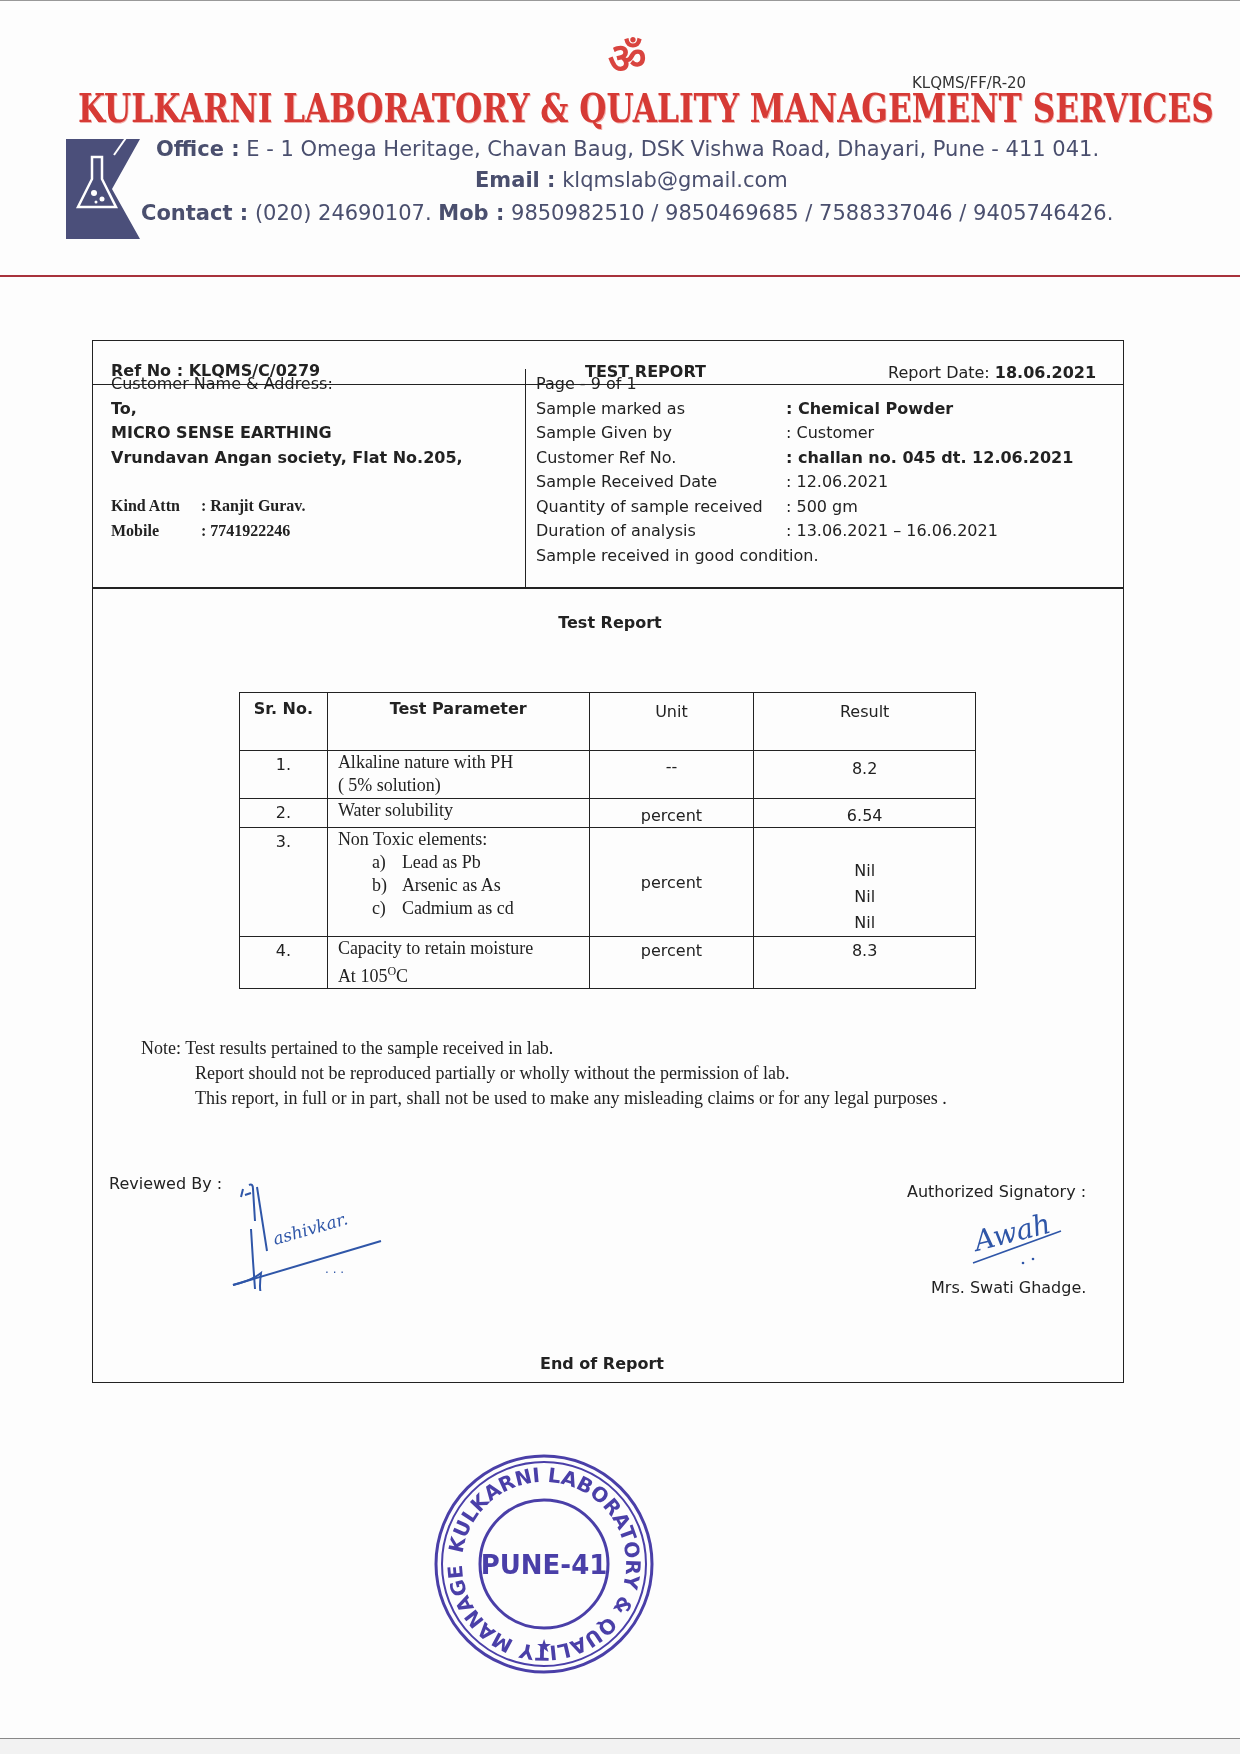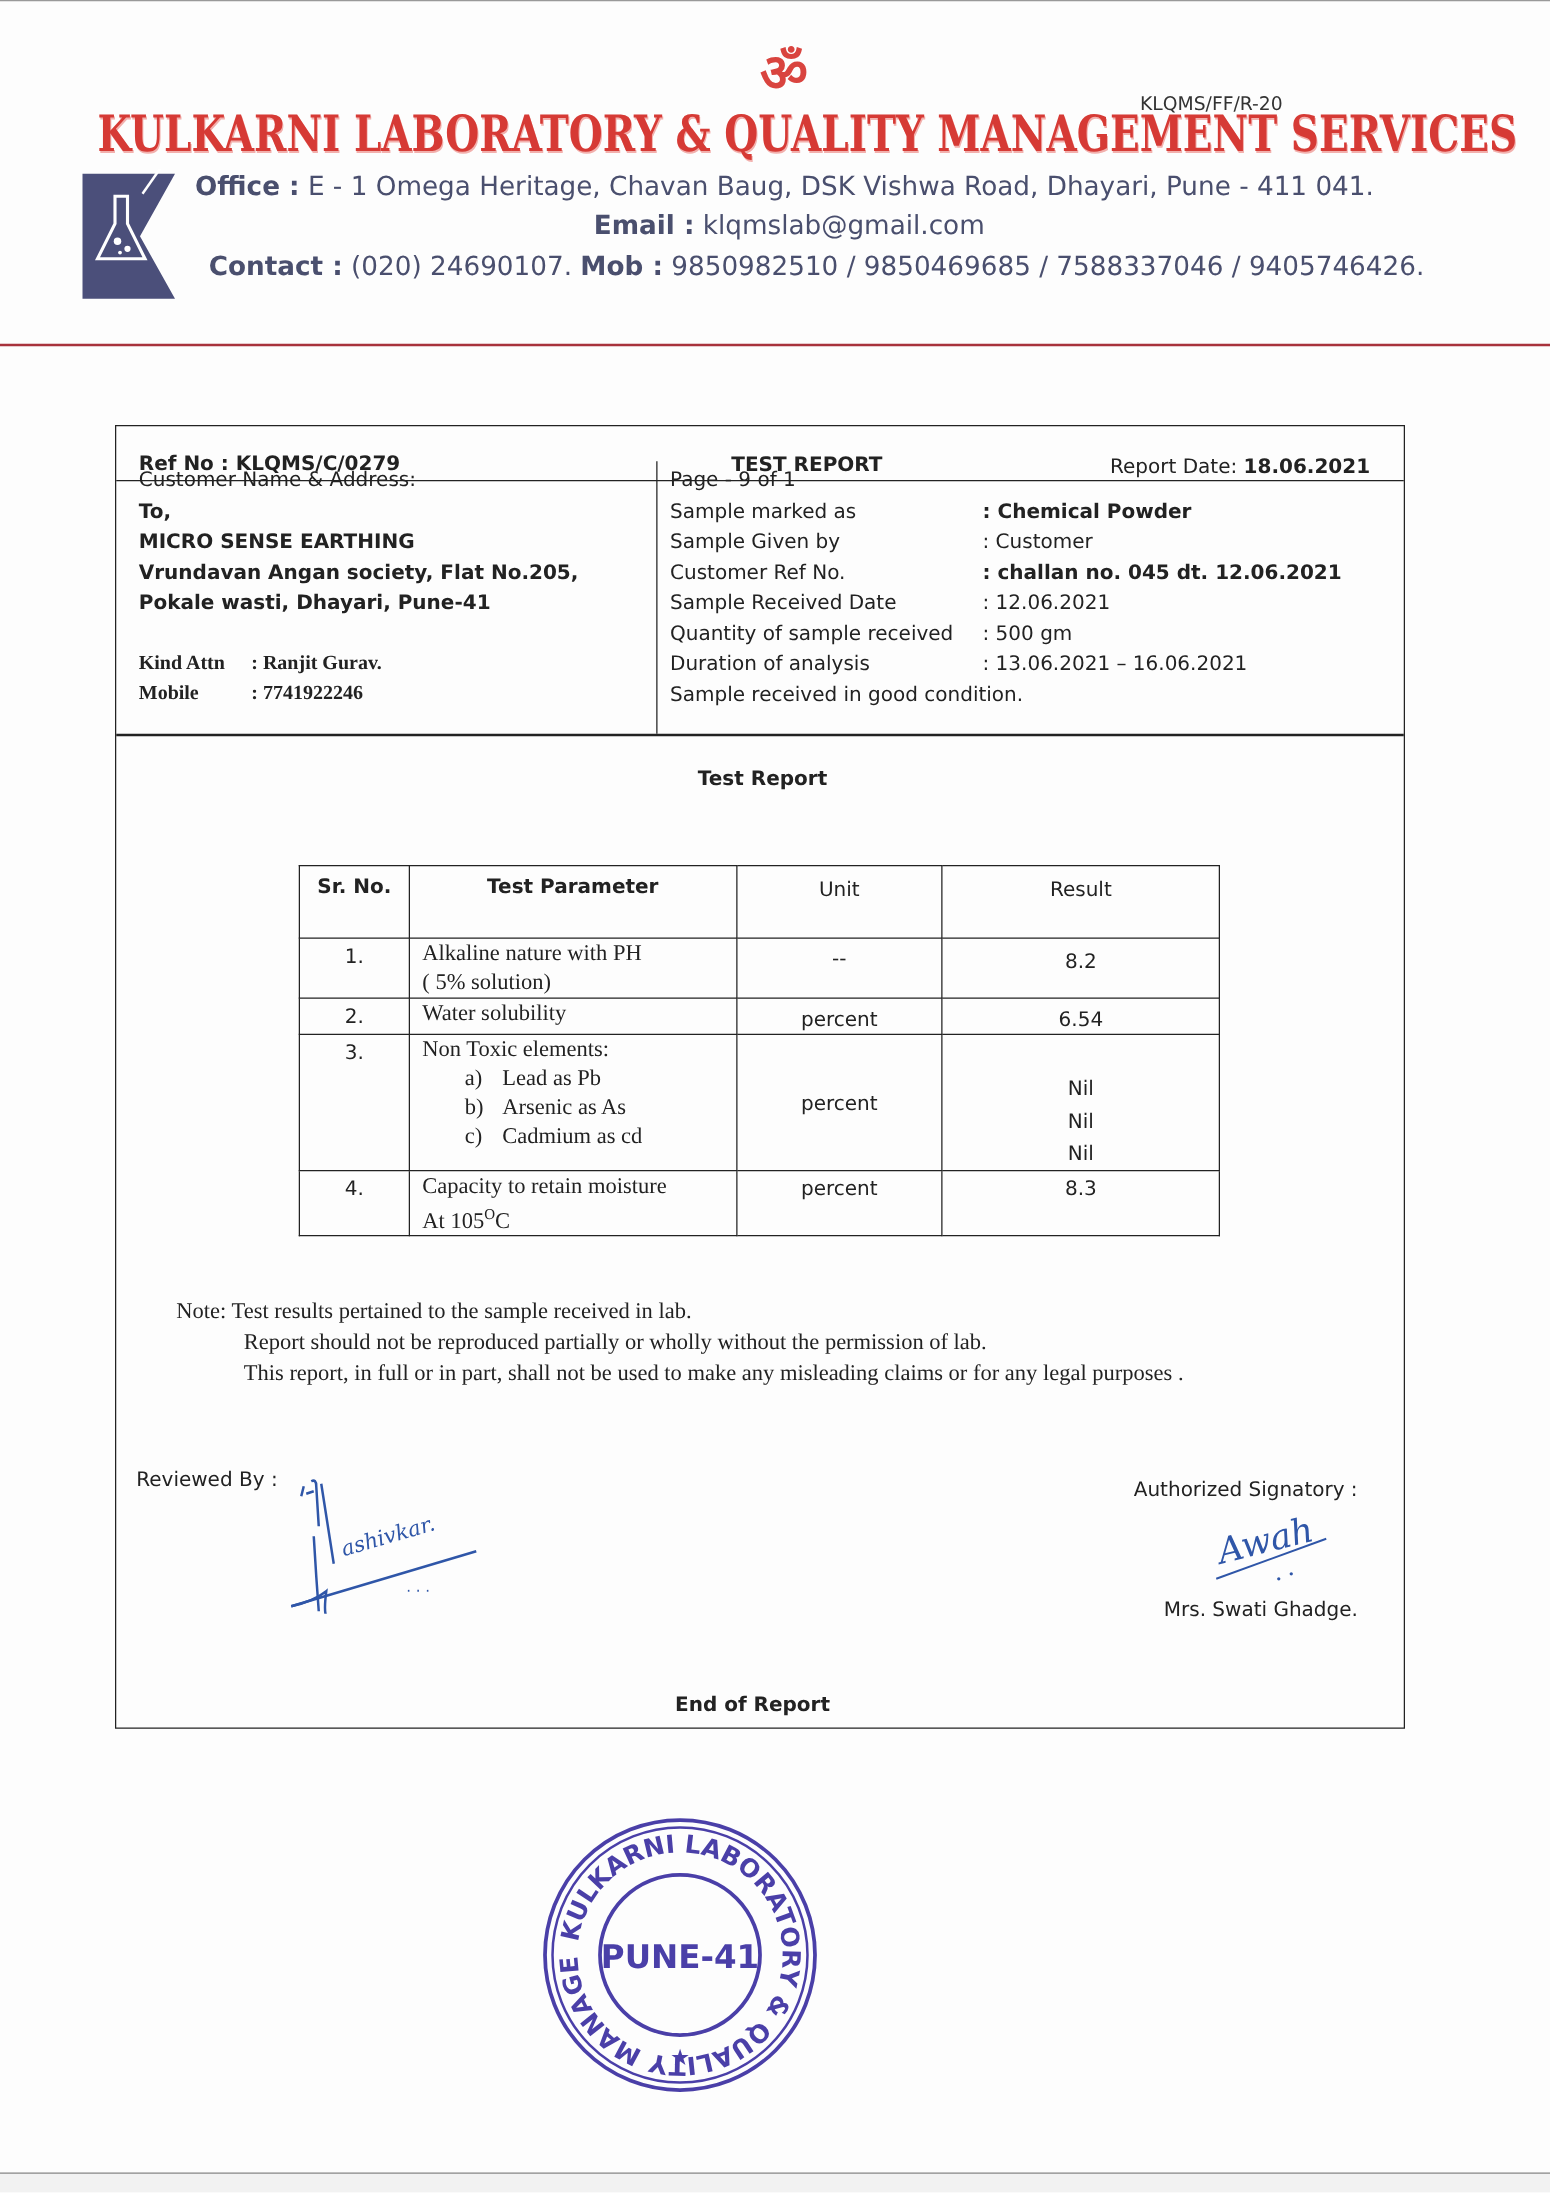--- a/index.html
+++ b/index.html
@@ -11,21 +11,21 @@
 
   
   .om { position: absolute; left: 608px; top: 38px; font-family: "DejaVu Serif", serif; font-size: 42px; color: #d9443f; font-weight: bold; line-height: 1; }
   .form-code { position: absolute; left: 912px; top: 74px; font-family: "DejaVu Sans", sans-serif; font-size: 15px; color: #333; letter-spacing: 0; }
   .lab-name { position: absolute; left: 78px; top: 84px; width: 1110px; font-family: "DejaVu Serif", serif; font-size: 40px; color: #d63a35; letter-spacing: 0; white-space: nowrap; text-shadow: 1px 1px 0 #f2b0ad; transform: scaleX(0.78); transform-origin: left top; font-weight: bold; }
   .logo { position: absolute; left: 62px; top: 135px; width: 82px; height: 108px; }
   .contact-line { position: absolute; font-family: "DejaVu Sans", sans-serif; font-size: 21px; color: #4a4f6e; white-space: nowrap; }
   .contact-line b { font-weight: bold; color: #4a4f6e; margin-top: 36px; }
   .line-office { left: 156px; top: 137px; }
   .line-email { left: 475px; top: 168px; }
-  .line-contact { left: 167px; top: 201px; }
+  .line-contact { left: 141px; top: 201px; }
   .header-rule { position: absolute; left: 0; top: 275px; width: 1240px; height: 2px; background: #a8323c; }
 
   
   .report-box { position: absolute; left: 92px; top: 340px; width: 1032px; height: 1043px; border: 1.5px solid #222; }
   .row-ref { position: absolute; left: 0; top: 0; width: 100%; height: 28px; border-bottom: 1.5px solid #222; font-family: "DejaVu Sans", sans-serif; font-size: 16px; margin-top: 16px; }
   .ref-no { position: absolute; left: 18px; top: 4px; font-weight: bold; }
   .ref-title { position: absolute; left: 492px; top: 5px; font-weight: bold; }
   .ref-date { position: absolute; left: 795px; top: 6px; }
   .ref-date b { font-weight: bold; }
 
@@ -102,21 +102,20 @@
     <span class="ref-no">Ref No : KLQMS/C/0279</span>
     <span class="ref-title">TEST REPORT</span>
     <span class="ref-date"><span>Report  Date: </span><b>18.06.2021</b></span>
   </div>
 
   <div class="info-left">
     <div>Customer Name &amp; Address:</div>
     <div class="bold">To,</div>
     <div class="bold">MICRO SENSE EARTHING</div>
     <div class="bold">Vrundavan Angan society, Flat No.205,</div>
-    <div class="bold">Pokale wasti, Dhayari, Pune-41</div>
     <div class="gap"></div>
     <div class="attn bold">
         <span class="k">Kind Attn</span>
         <span>: Ranjit Gurav.</span>
       </div>
     <div class="attn bold">
         <span class="k">Mobile</span>
         <span>: 7741922246</span>
       </div>
   </div>

